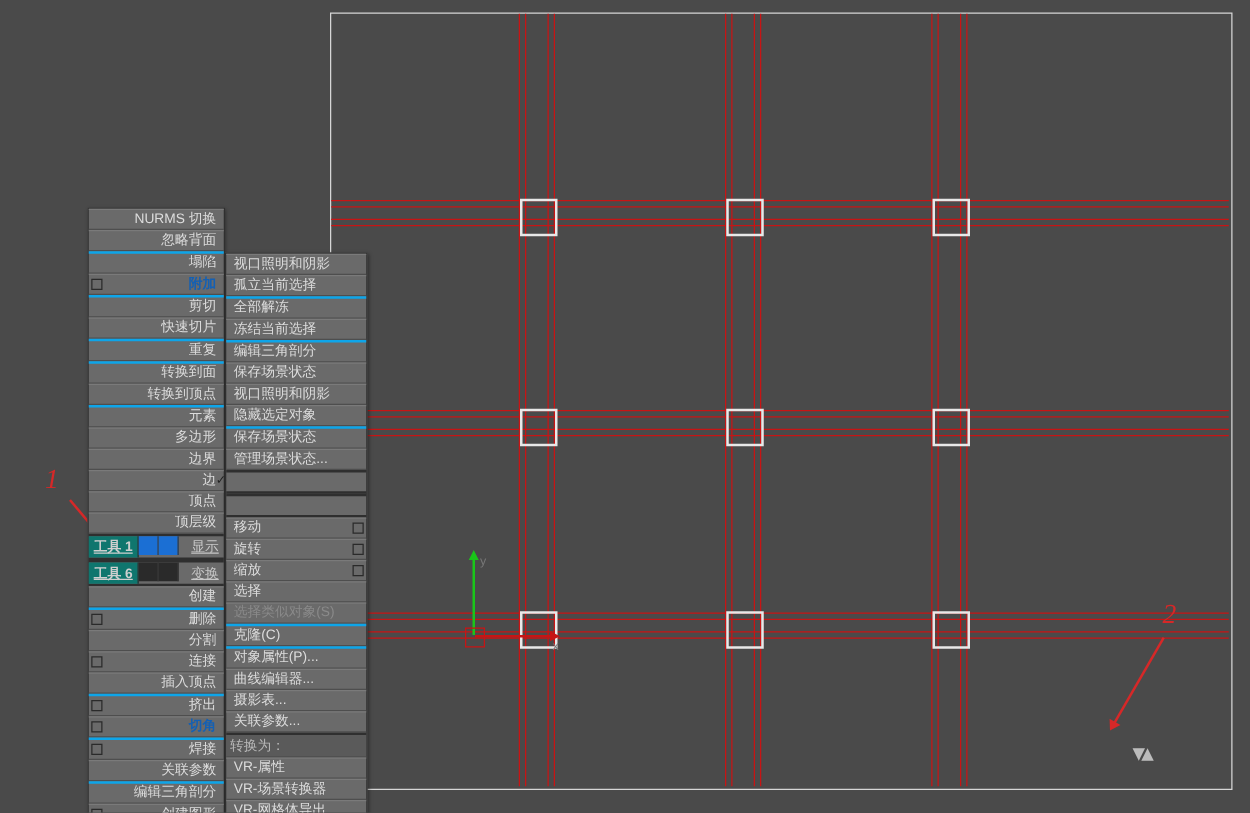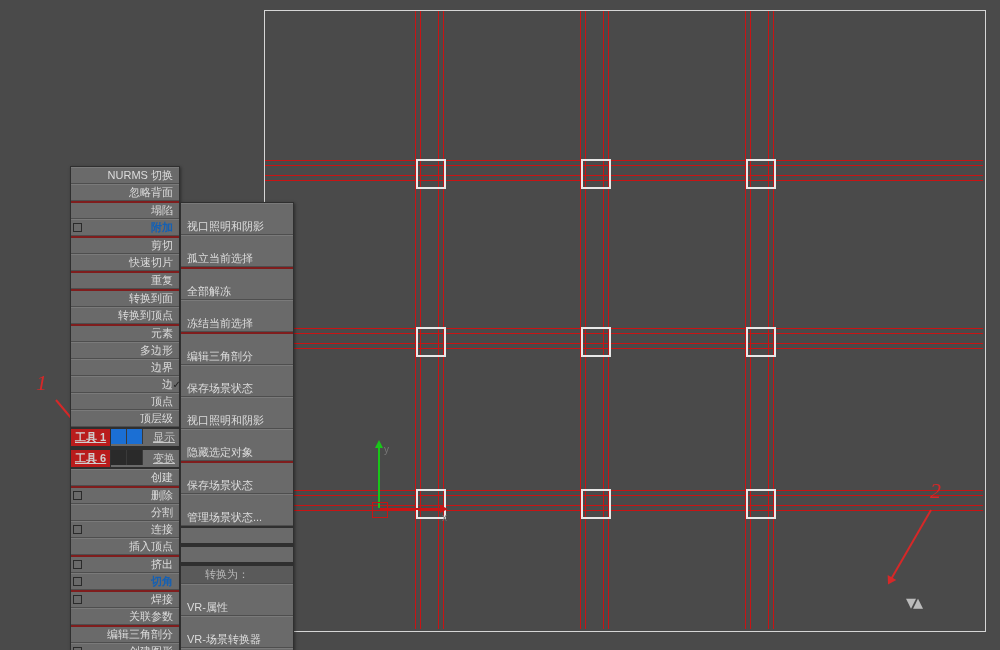--- a/index.html
+++ b/index.html
@@ -14,33 +14,33 @@
 .axis-box{position:absolute;width:14px;height:14px;border:1px solid #c81414}
 .axis-lbl{position:absolute;font-size:10px;color:#777}
 .annot{position:absolute;color:#d62828;font-size:22px;font-style:italic;font-family:"Segoe Script",cursive}
 .annot-arrow{position:absolute;width:2px;background:#d62828;transform-origin:top center}
 .annot-arrow::after{content:"";position:absolute;bottom:-6px;left:-4px;border-left:5px solid transparent;border-right:5px solid transparent;border-top:8px solid #d62828}
 .menus{position:absolute;left:70px;top:166px;display:flex;align-items:flex-start}
 .qmenu{background:#6a6a6a;border:1px solid #2f2f2f;display:flex;flex-direction:column;min-width:108px;box-shadow:1px 1px 3px rgba(0,0,0,.4)}
 .q-left{width:108px}
 .q-right{width:112px;margin-top:36px}
 .qitem{position:relative;border-bottom:1px solid #4e4e4e;border-top:1px solid #7a7a7a;padding:1px 6px 1px 12px;text-align:right;line-height:13px;white-space:nowrap;color:#dcdcdc}
-.q-right .qitem{text-align:left;padding:16px 12px 1px 6px}
+.q-right .qitem{text-align:left;padding:1px 12px 1px 6px}
 .qitem.hl{color:#1460b4;font-weight:700}
-.qitem.sep{border-top:2px solid #7f1d1d}
+.qitem.sep{border-top:2px solid #0ea5e9}
 .qitem.dim{color:#8a8a8a}
 .qitem .sq{position:absolute;left:2px;top:3px;width:7px;height:7px;border:1px solid #2a2a2a;background:#6a6a6a}
 .q-right .qitem .sq{left:auto;right:2px}
 .qitem .chk{position:absolute;right:-2px;top:1px;color:#222;font-size:10px}
 .qhdr{display:flex;border-top:2px solid #2f2f2f;border-bottom:2px solid #2f2f2f}
-.qhdr .lab{flex:0 0 auto;padding:1px 4px;color:#cfcfcf;background:#b91c1c;border-right:1px solid #2f2f2f;font-weight:bold;text-decoration:underline}
+.qhdr .lab{flex:0 0 auto;padding:1px 4px;color:#cfcfcf;background:#0f766e;border-right:1px solid #2f2f2f;font-weight:bold;text-decoration:underline}
 .qhdr .cell{width:15px;height:15px;background:#2a2a2a;border-right:1px solid #3a3a3a}
 .qhdr .cell.on{background:#1b6fd4}
 .qhdr .rlab{margin-left:auto;padding:1px 4px;text-decoration:underline}
-.vr-title{background:#5a5a5a;color:#b8b8b8;padding:1px 24px;border-top:2px solid #2f2f2f;border-bottom:1px solid #4e4e4e;text-align:left}
+.vr-title{background:#5a5a5a;color:#b8b8b8;padding:1px 3px;border-top:2px solid #2f2f2f;border-bottom:1px solid #4e4e4e;text-align:left}
 .cursor-icon{position:absolute;right:80px;top:590px;color:#bcbcbc;font-size:20px;letter-spacing:-3px}
 </style>
 </head>
 <body>
 
 <div class="canvas">
   <div class="frame" style="left:264px;top:10px;width:720px;height:620px"></div>
 
   <div id="redlines">
       <div class="rline" style="left: 265px; top: 160px; width: 718px; height: 1px;"></div>
@@ -149,20 +149,32 @@
         <div class="qitem">冻结当前选择</div>
         <div class="qitem sep">编辑三角剖分</div>
         <div class="qitem">保存场景状态</div>
         <div class="qitem">视口照明和阴影</div>
         <div class="qitem">隐藏选定对象</div>
         <div class="qitem sep">保存场景状态</div>
         <div class="qitem">管理场景状态...</div>
       </div>
     <div class="qhdr" style="height:15px"></div>
     <div class="qhdr" style="height:15px"></div>
+    <div id="qr-bot">
+        <div class="qitem">移动<span class="sq"></span></div>
+        <div class="qitem">旋转<span class="sq"></span></div>
+        <div class="qitem">缩放<span class="sq"></span></div>
+        <div class="qitem">选择</div>
+        <div class="qitem dim">选择类似对象(S)</div>
+        <div class="qitem sep">克隆(C)</div>
+        <div class="qitem sep">对象属性(P)...</div>
+        <div class="qitem">曲线编辑器...</div>
+        <div class="qitem">摄影表...</div>
+        <div class="qitem">关联参数...</div>
+      </div>
     <div class="vr-title">转换为：</div>
     <div id="qr-vr">
         <div class="qitem">VR-属性</div>
         <div class="qitem">VR-场景转换器</div>
         <div class="qitem">VR-网格体导出</div>
       </div>
   </div>
 </div>
 
 </body></html>

